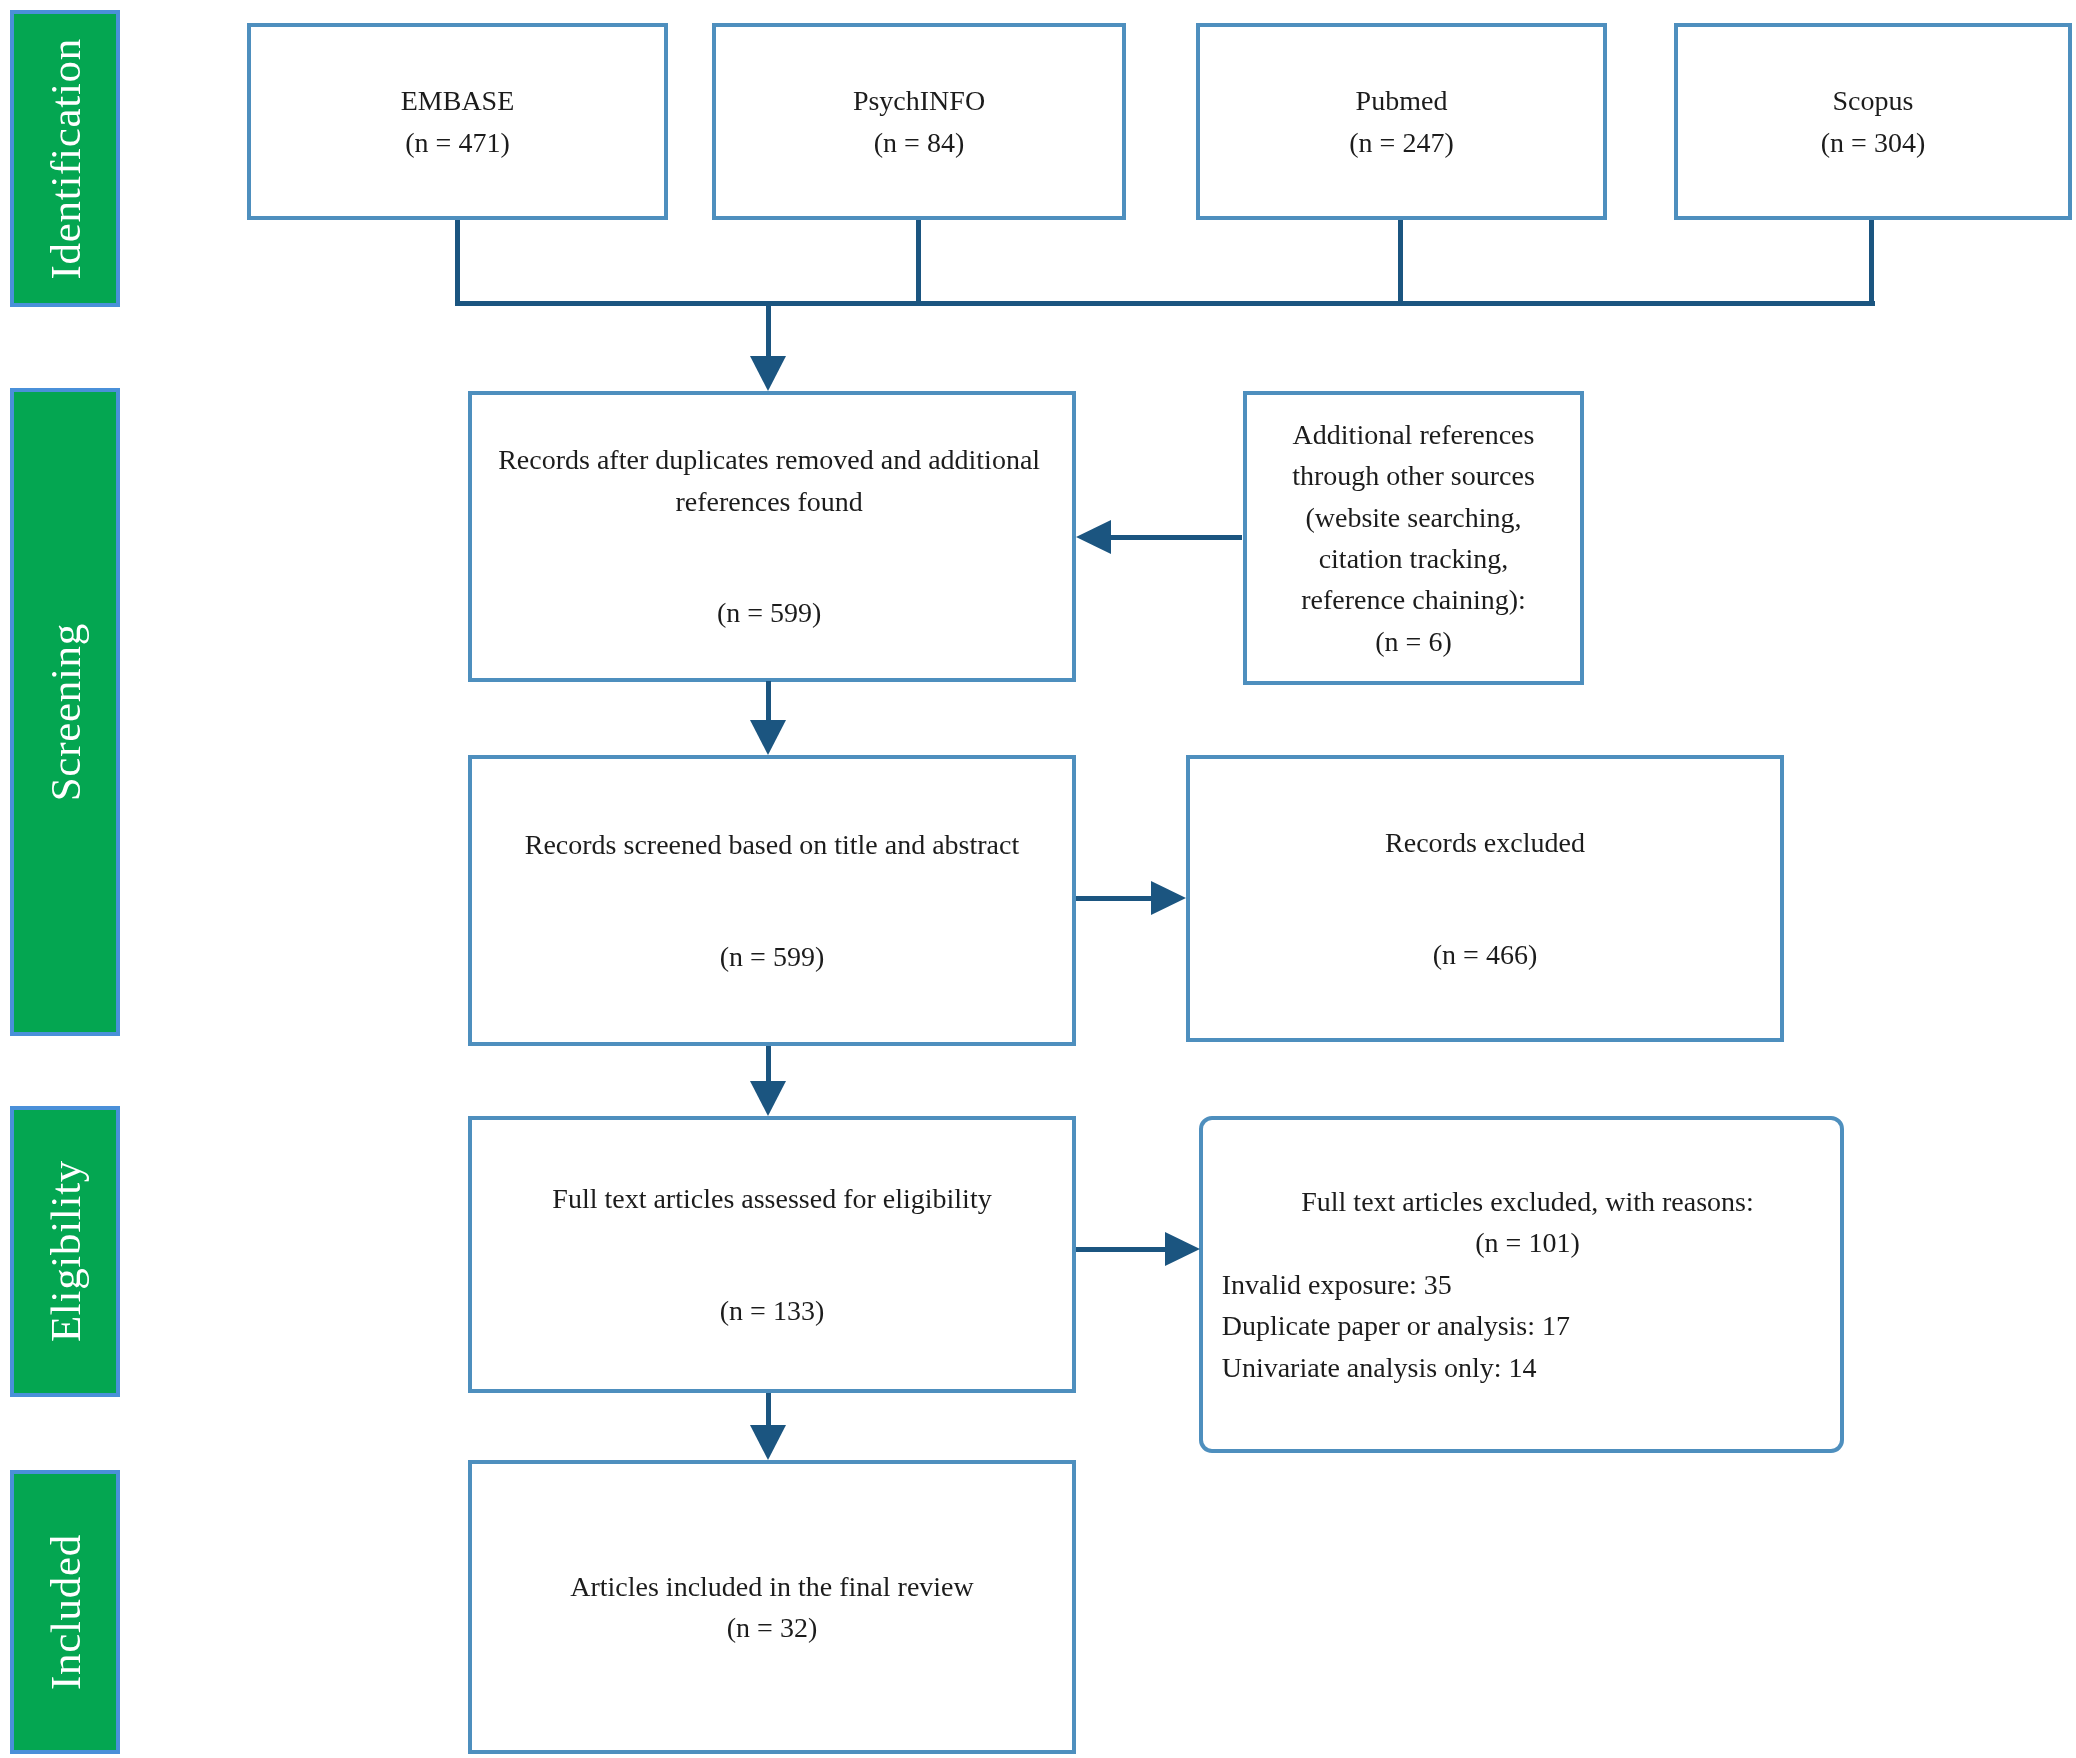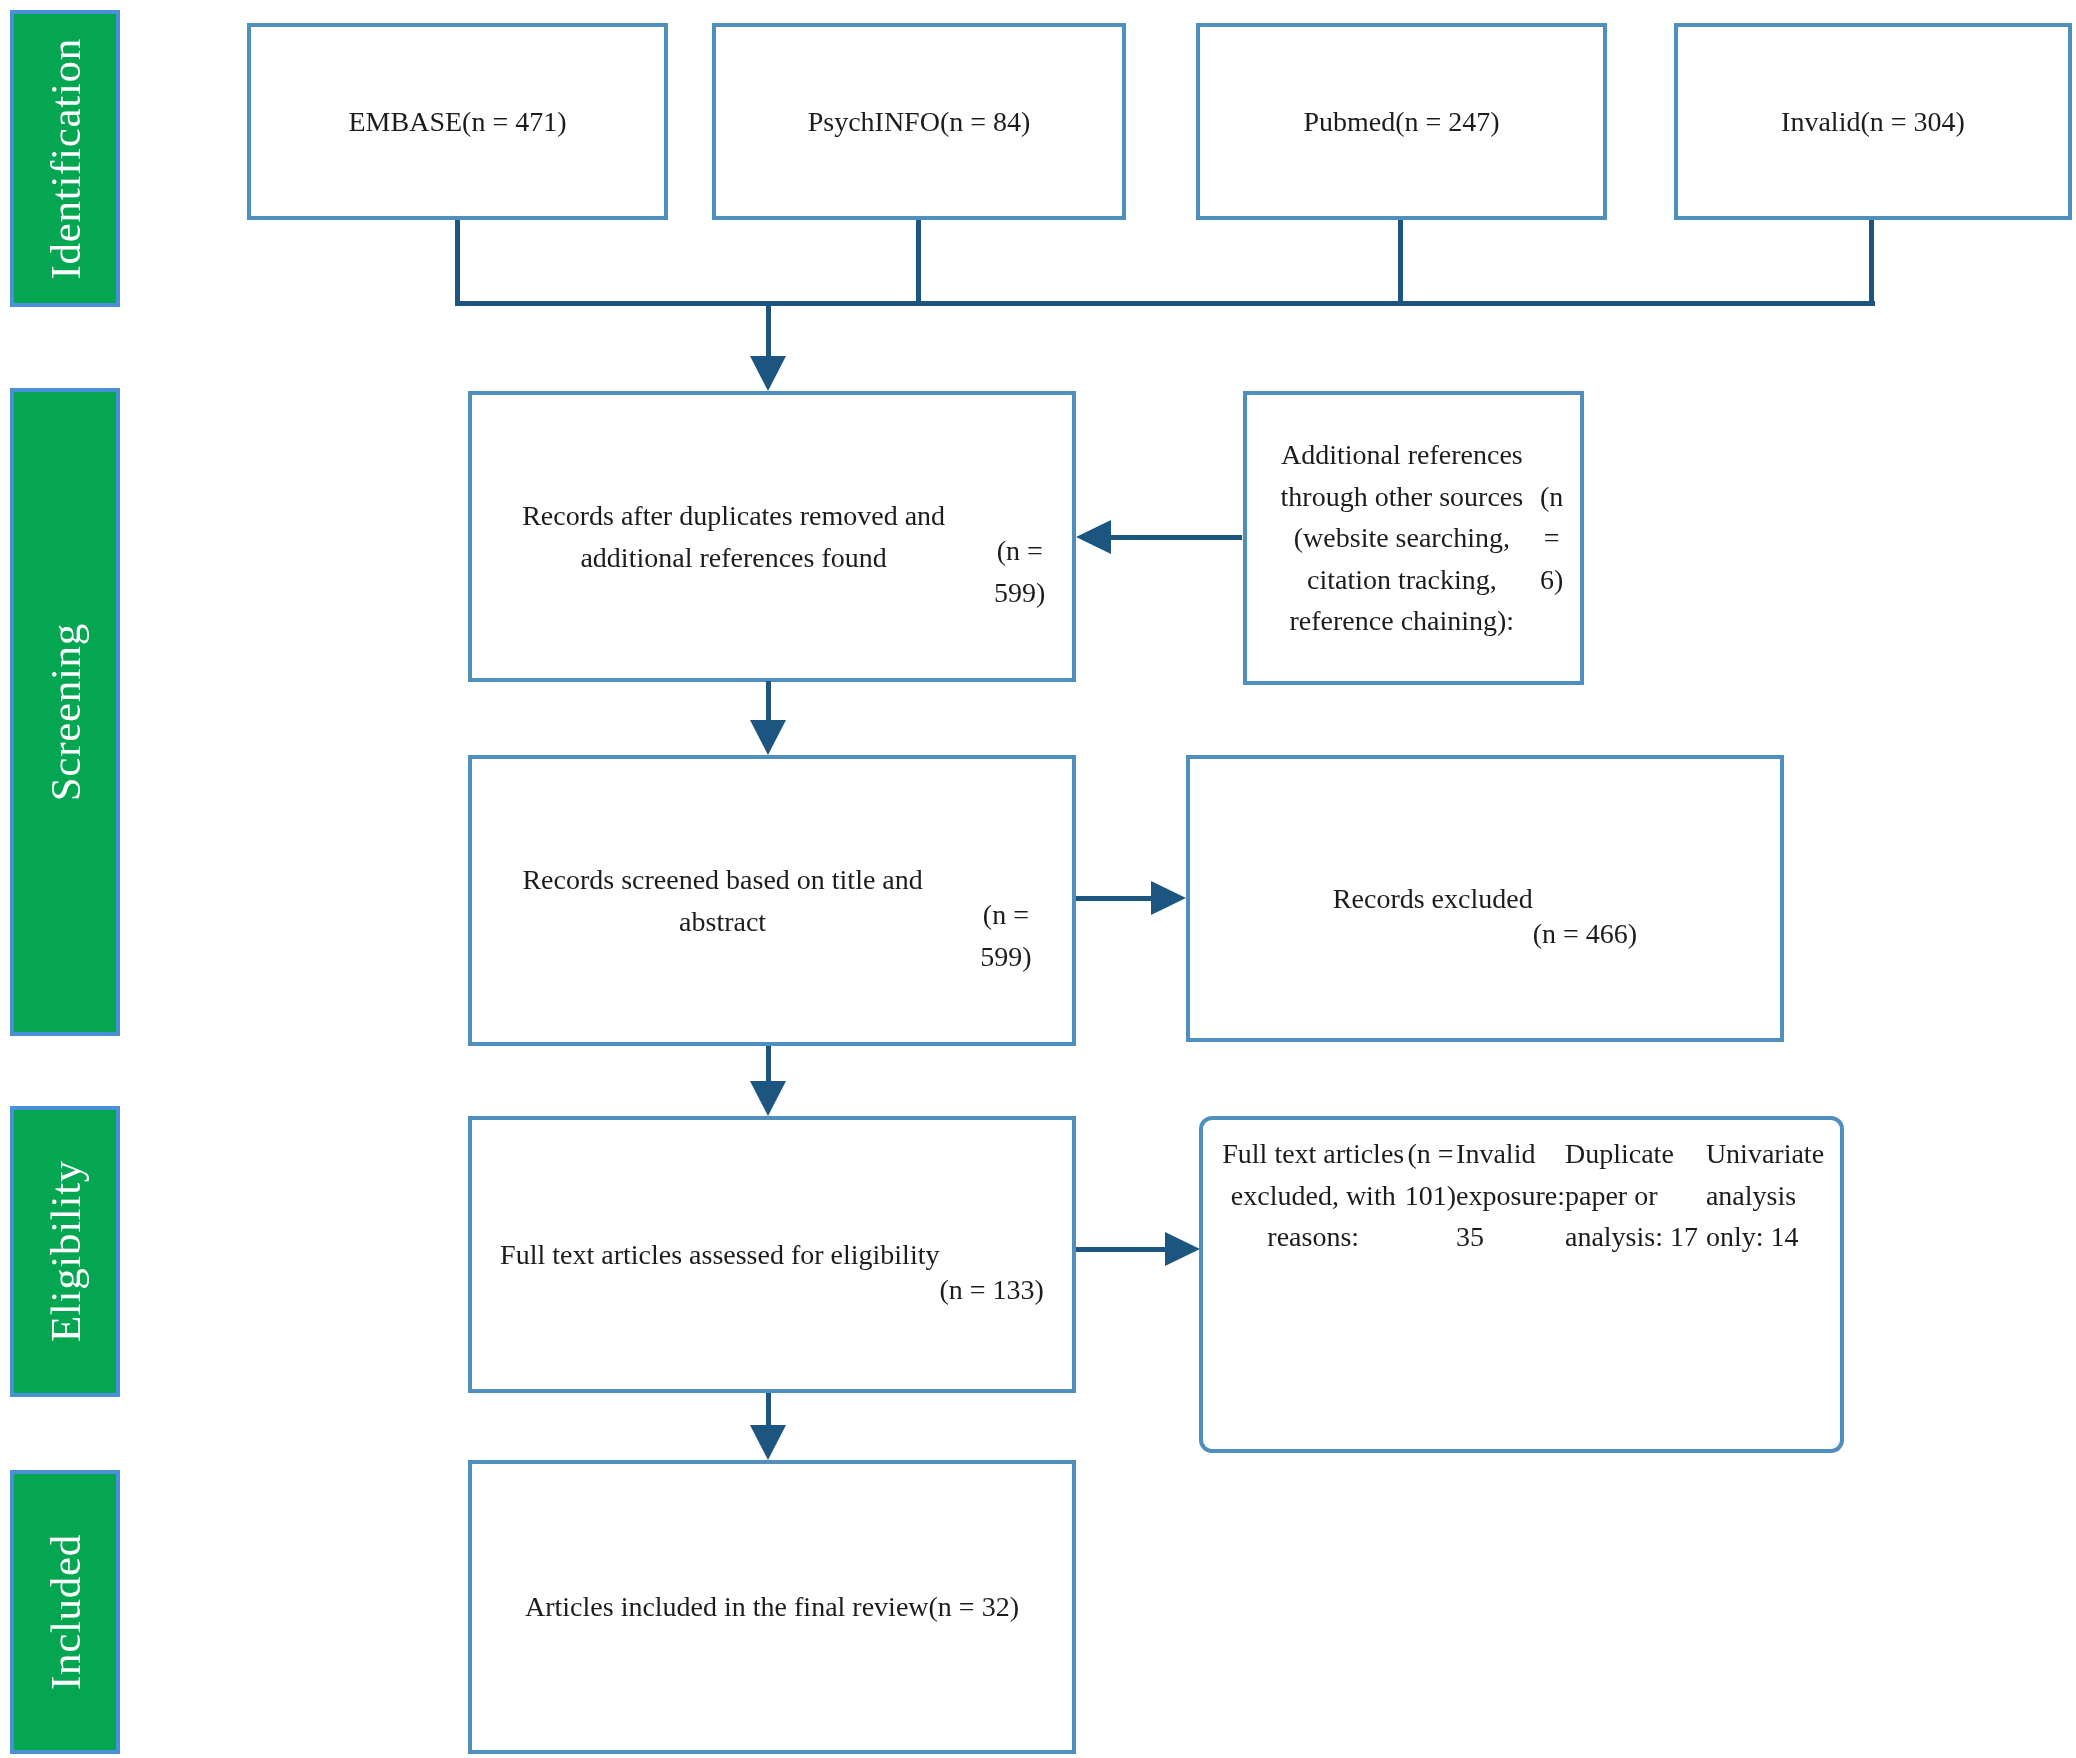--- a/index.html
+++ b/index.html
@@ -20,21 +20,21 @@
          background:var(--stage-fill);
          border:4px solid var(--stage-border);
          box-sizing:border-box;
          display:flex;align-items:center;justify-content:center;}
   .stage span{writing-mode:vertical-rl;transform:rotate(180deg);
               color:var(--stage-text);font-size:43px;letter-spacing:0.7px;white-space:nowrap;}
 
   
   .fbox{position:absolute;background:#ffffff;
         border:4px solid var(--box-border);box-sizing:border-box;
-        display:flex;flex-direction:row;align-items:center;justify-content:center;
+        display:flex;flex-direction:column;align-items:center;justify-content:center;
         text-align:center;color:var(--box-text);
         font-size:28px;line-height:1.48;padding:13.4px 16.7px;}
   .fbox .gap{margin-top:70px;}
 
   .reasons-box{align-items:stretch;text-align:left;padding:13.4px 6.7px 13.4px 18.7px;border-radius:13px;}
   .reasons-box .c-title,.reasons-box .c-count{text-align:center;}
 
   
   .line{position:absolute;background:var(--arrow);}
   .head-down{position:absolute;width:0;height:0;
@@ -71,21 +71,21 @@
   </div>
   <div class="fbox" style="left:712px;top:23.4px;width:414px;height:197px;">
     <div>PsychINFO</div>
     <div>(n = 84)</div>
   </div>
   <div class="fbox" style="left:1196px;top:23.4px;width:411px;height:197px;">
     <div>Pubmed</div>
     <div>(n = 247)</div>
   </div>
   <div class="fbox" style="left:1674px;top:23.4px;width:398px;height:197px;">
-    <div>Invalid</div>
+    <div>Scopus</div>
     <div>(n = 304)</div>
   </div>
 
   <div class="line" style="left:455px;top:220px;width:5.3px;height:86px;"></div>
   <div class="line" style="left:916px;top:220px;width:5.3px;height:86px;"></div>
   <div class="line" style="left:1398px;top:220px;width:5.3px;height:86px;"></div>
   <div class="line" style="left:1869px;top:220px;width:5.3px;height:86px;"></div>
   <div class="line" style="left:455px;top:301px;width:1420px;height:5.3px;"></div>
   <div class="line" style="left:766px;top:304px;width:5.3px;height:53px;"></div>
   <div class="head-down" style="left:750px;top:356px;"></div>

